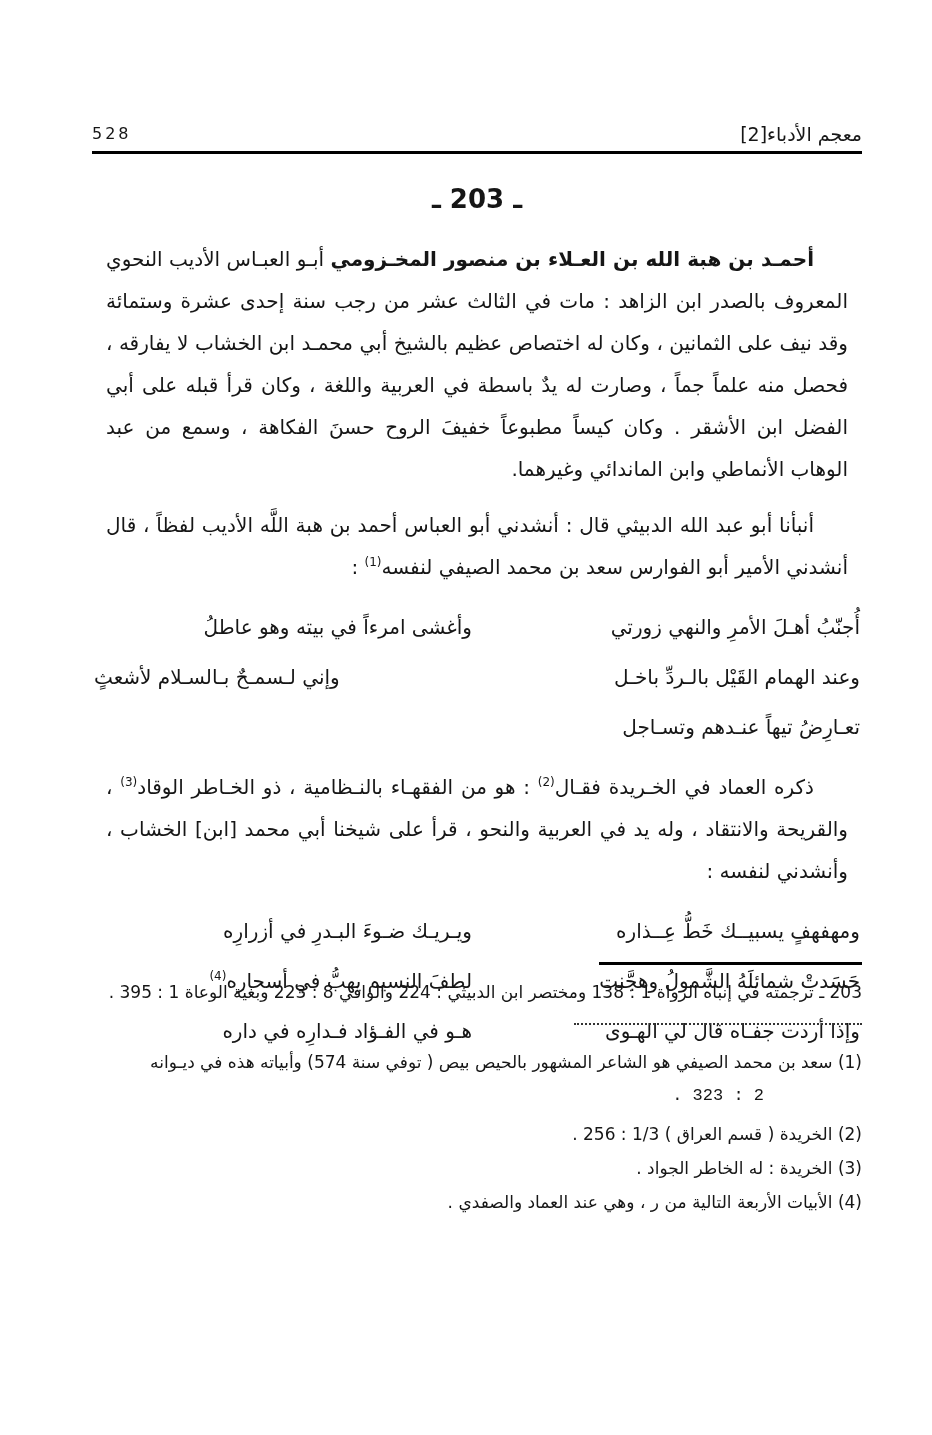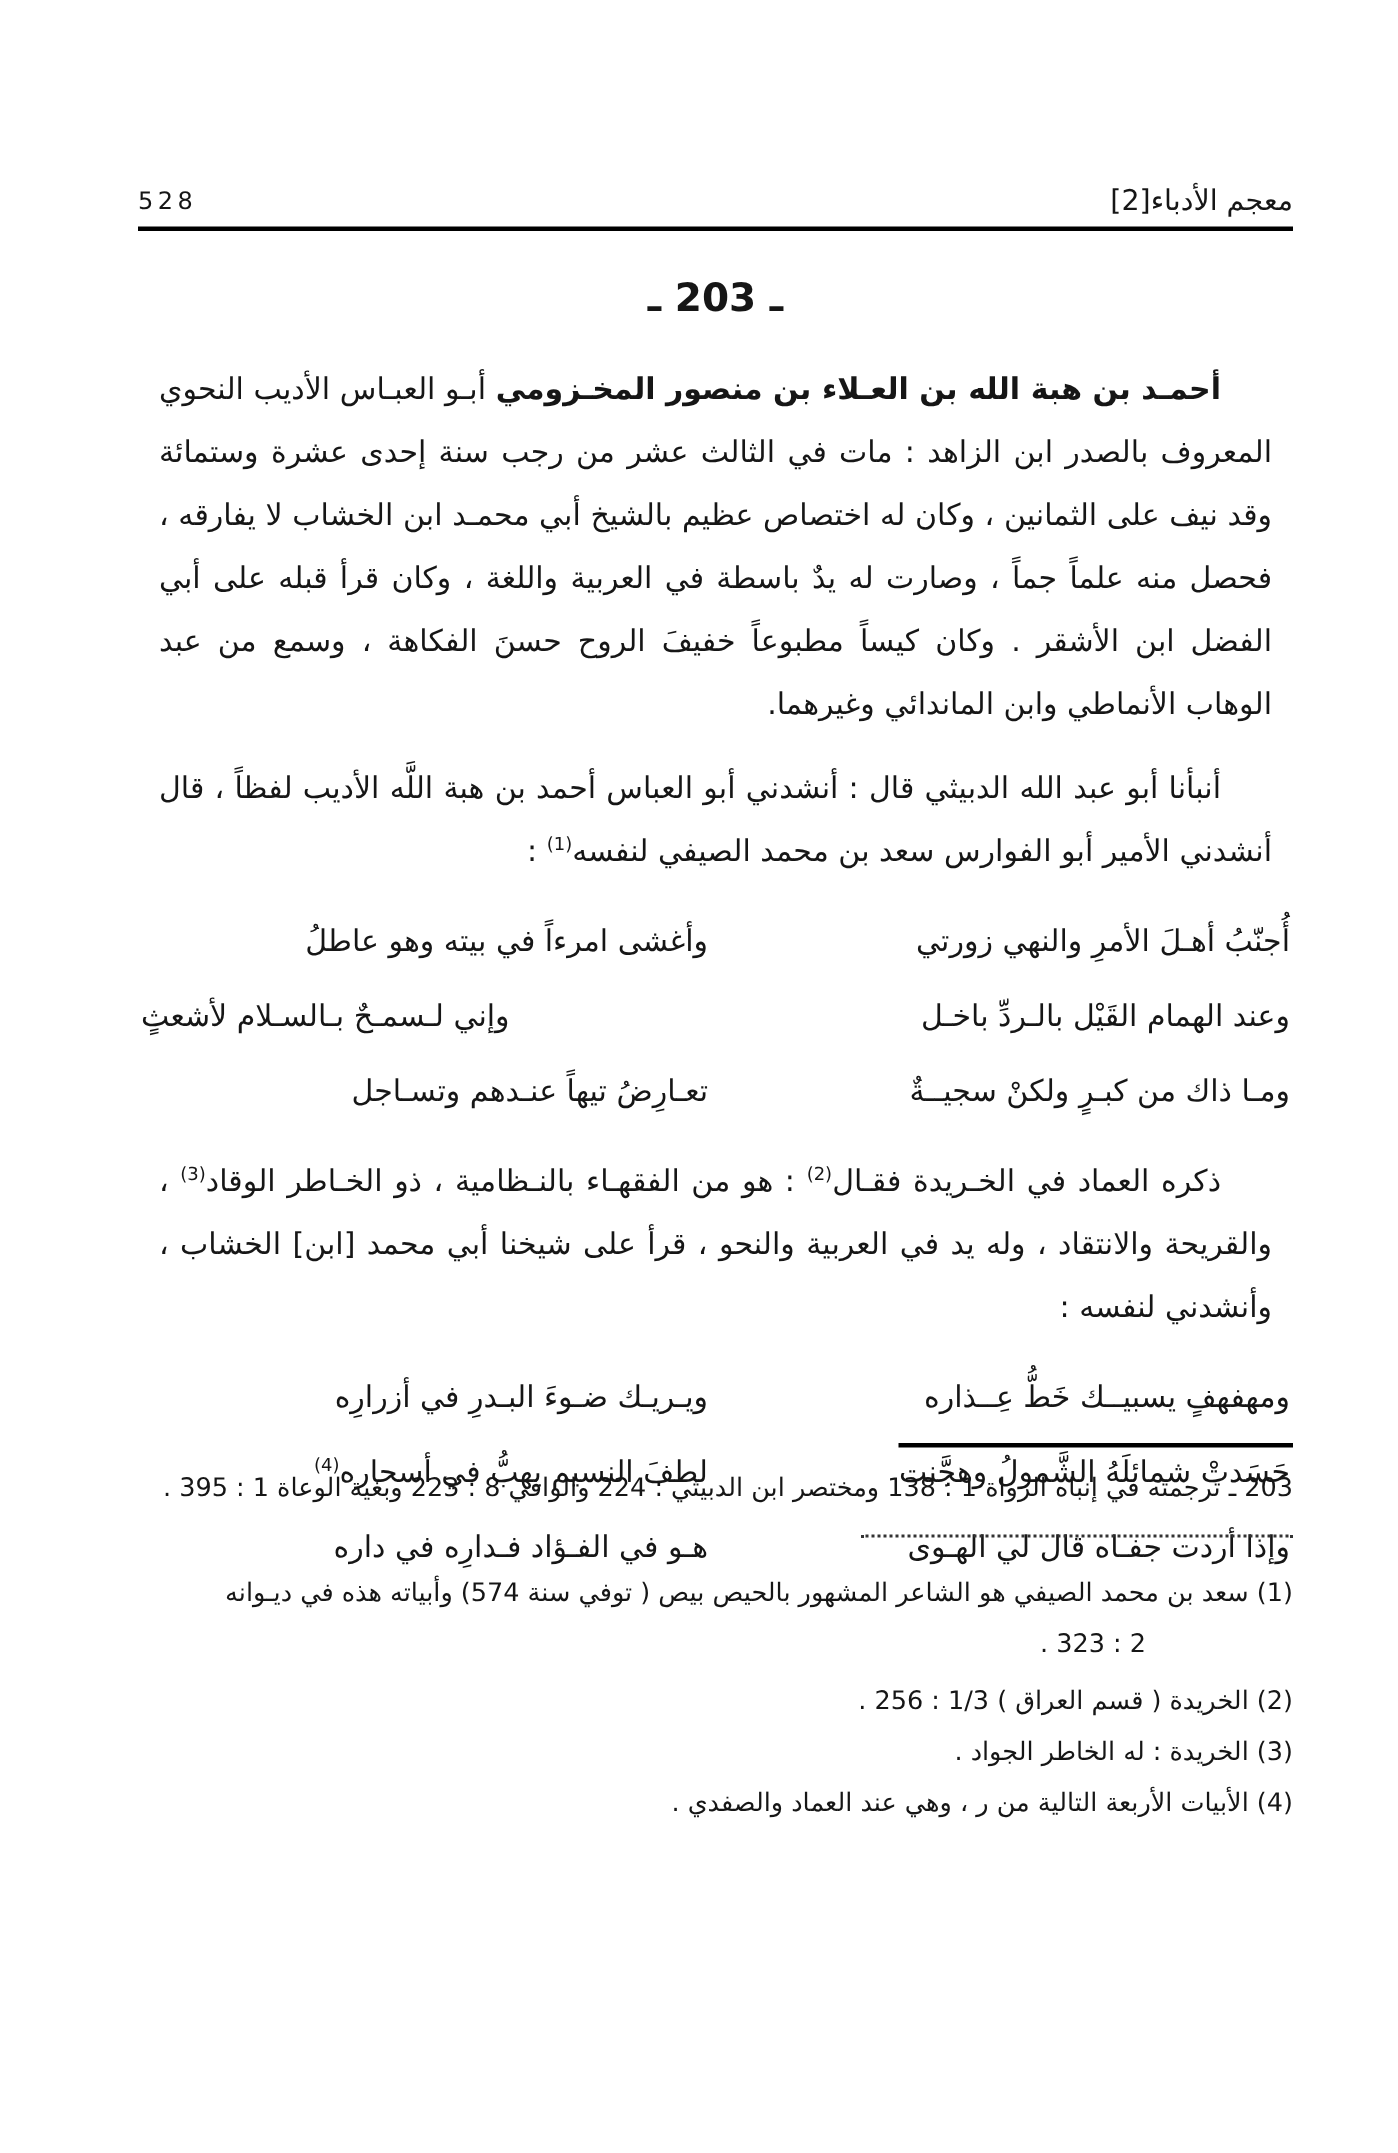--- a/index.html
+++ b/index.html
@@ -48,21 +48,21 @@
   .hemi { white-space: nowrap; }
   .hemi-right { text-align: right; }
   .hemi-left { width: 378px; text-align: right; }
 
   
   .footer-block { position: absolute; top: 962px; right: 70px; left: 92px; }
   .fn-rule { width: 263px; border: none; border-top: 3px solid #000; margin: 0 0 10px 0; }
   .fn { font-size: 17px; line-height: 34px; margin: 0; text-align: right; }
   .biblio { margin-bottom: 14px; }
   .dotted-rule { width: 288px; border: none; border-top: 2px dotted #333; margin: 0 0 20px 0; }
-  .fn-cont { padding-right: 98px; margin-bottom: 4px; }
+  .fn-cont { padding-right: 98px; margin-bottom: 4px; font-family: Liberation Mono, monospace; }
 </style>
 </head>
 <body>
 
 <div class="page">
 
   <header class="running-header">
     <span class="book-title">معجم الأدباء[2]</span>
     <span class="page-num">528</span>
   </header>
@@ -79,21 +79,20 @@
   <div class="poem">
     <div class="poem-line">
       <span class="hemi hemi-right">أُجنّبُ أهـلَ الأمرِ والنهي زورتي</span>
       <span class="hemi hemi-left">وأغشى امرءاً في بيته وهو عاطلُ</span>
     </div>
     <div class="poem-line">
       <span class="hemi hemi-left">وعند الهمام القَيْل بالـردِّ باخـل</span>
       <span class="hemi hemi-right">وإني لـسمـحٌ بـالسـلام لأشعثٍ</span>
     </div>
     <div class="poem-line">
-      <span class="hemi hemi-right">ومـا ذاك من كبـرٍ ولكنْ سجيــةٌ</span>
       <span class="hemi hemi-left">تعـارِضُ تيهاً عنـدهم وتسـاجل</span>
     </div>
   </div>
 
   <p class="para indent"><span>ذكره العماد في الخـريدة فقـال</span><sup class="fnref">(2)</sup><span> : هو من الفقهـاء بالنـظامية ، ذو الخـاطر الوقاد</span><sup class="fnref">(3)</sup><span> ، والقريحة والانتقاد ، وله يد في العربية والنحو ، قرأ على شيخنا أبي محمد [ابن] الخشاب ، وأنشدني لنفسه :</span></p>
 
   <div class="poem">
     <div class="poem-line">
       <span class="hemi hemi-right">ومهفهفٍ يسبيــك خَطُّ عِــذاره</span>
       <span class="hemi hemi-left">ويـريـك ضـوءَ البـدرِ في أزرارِه</span>

